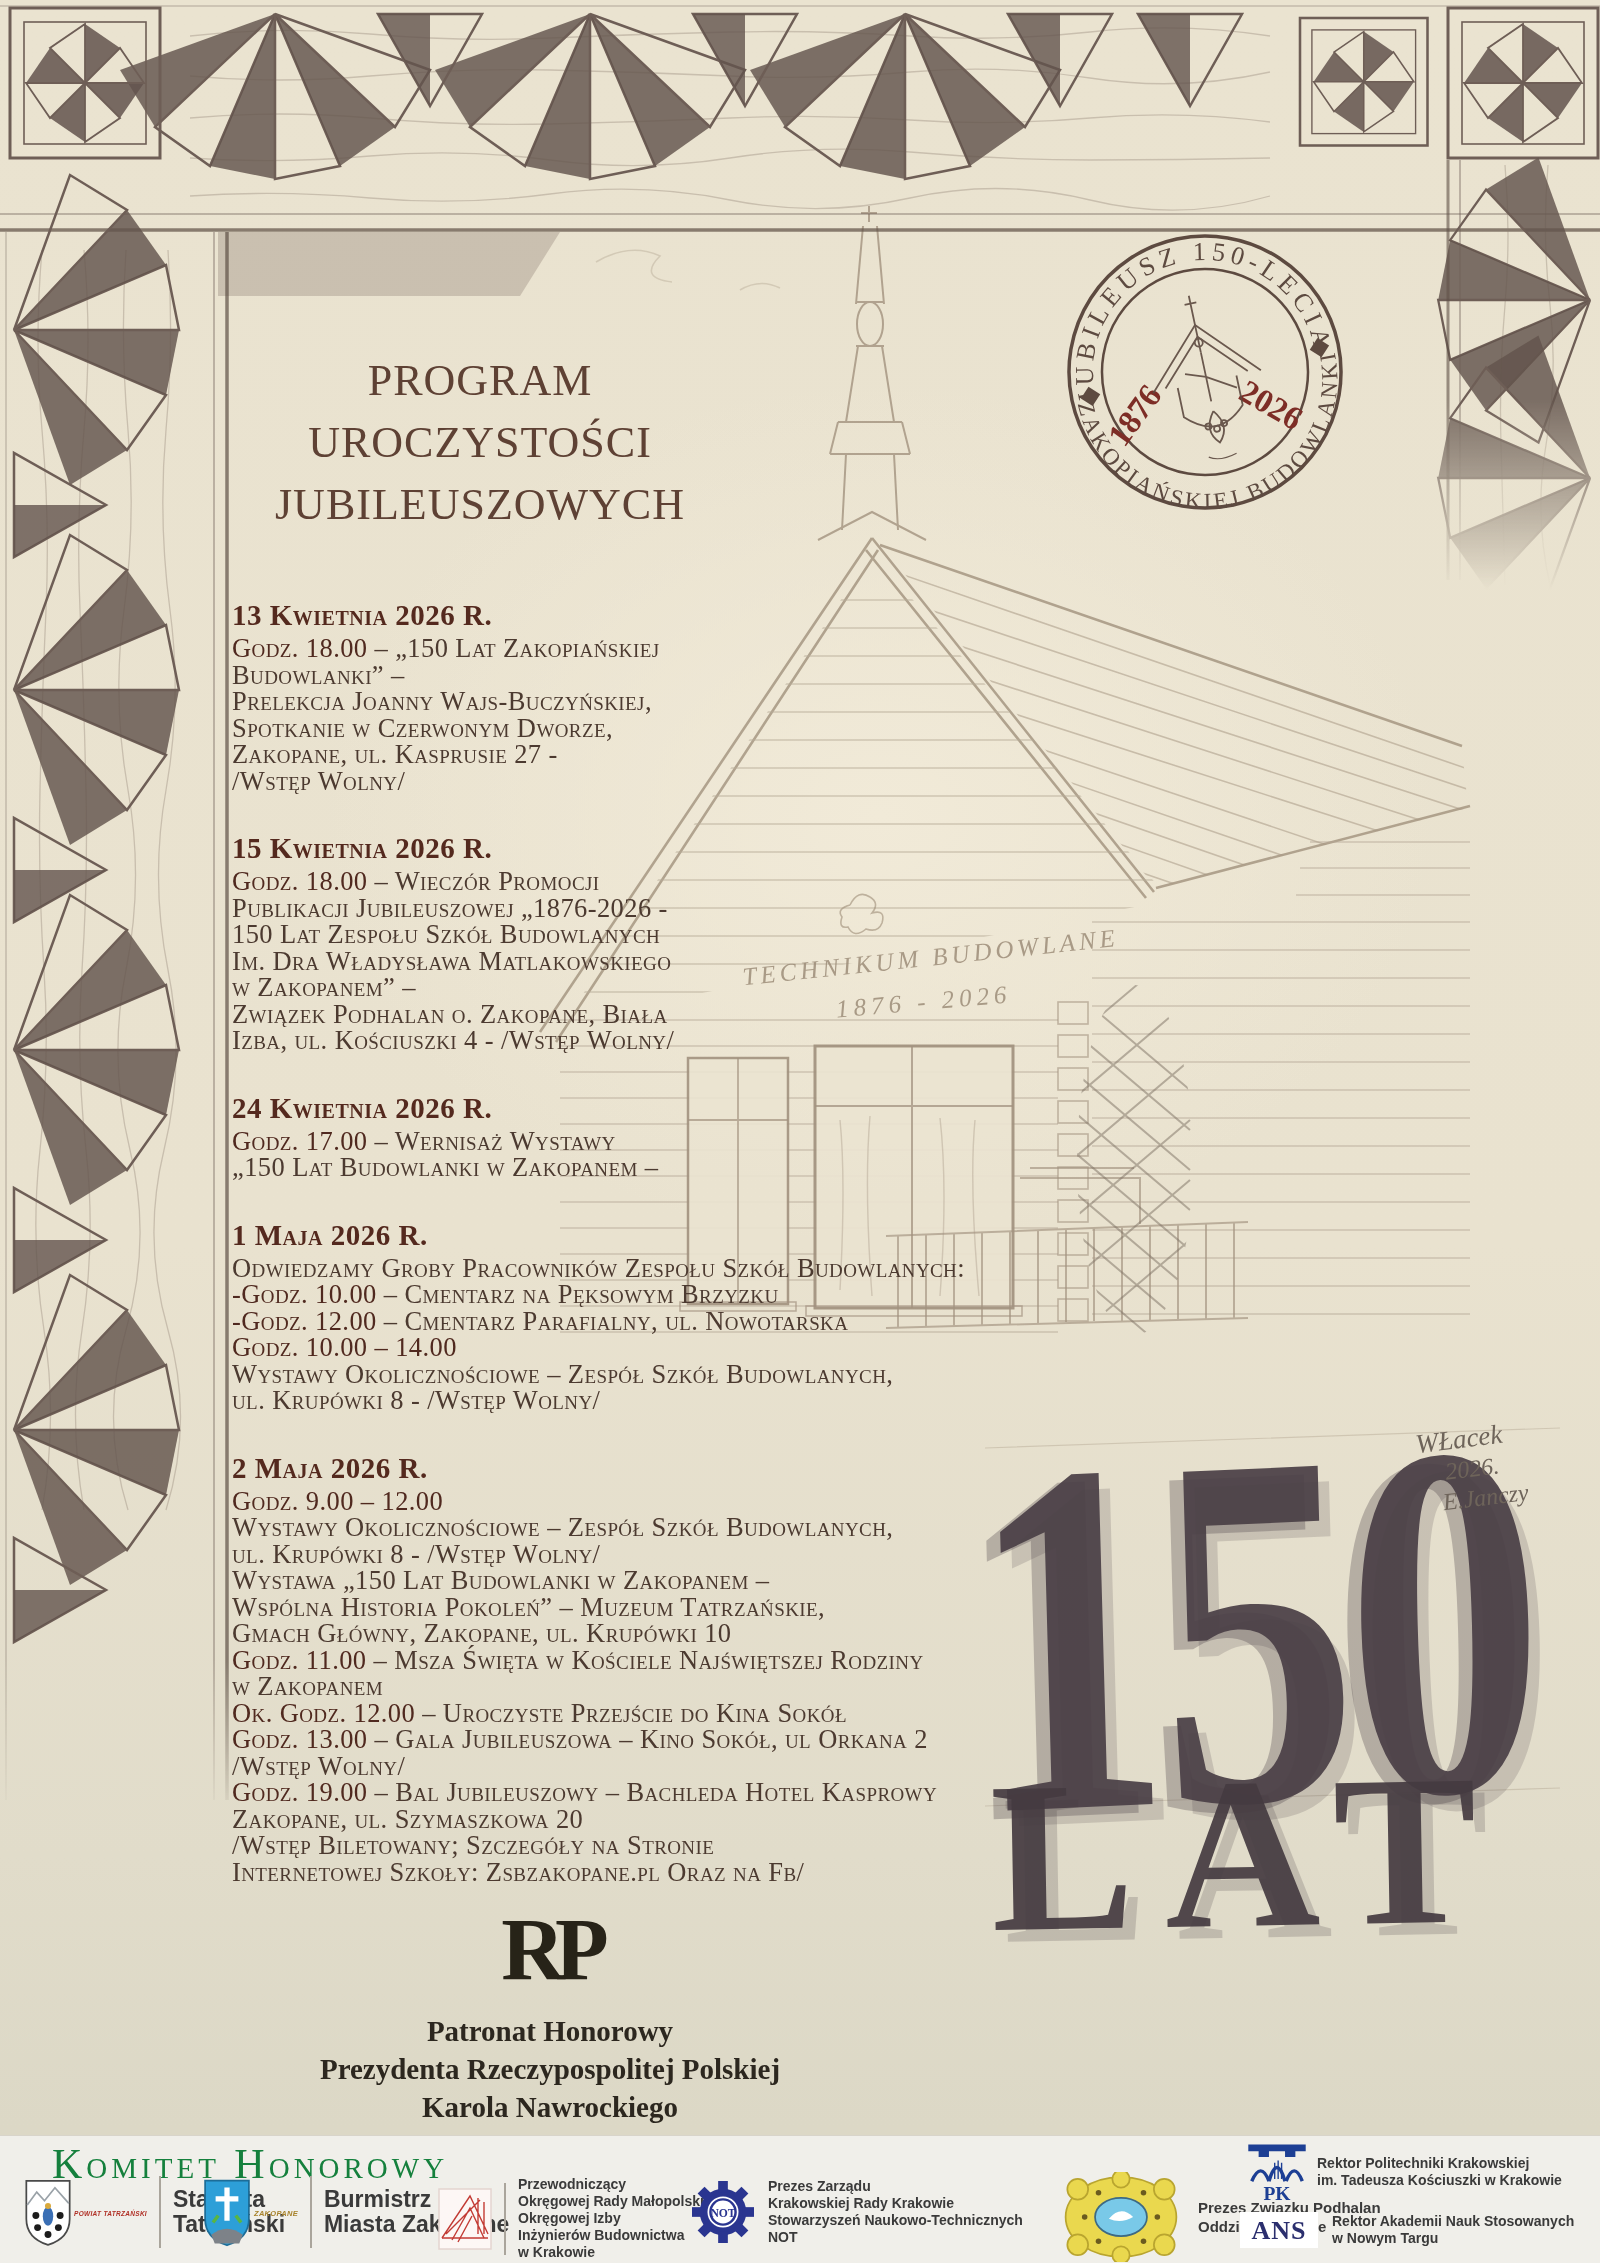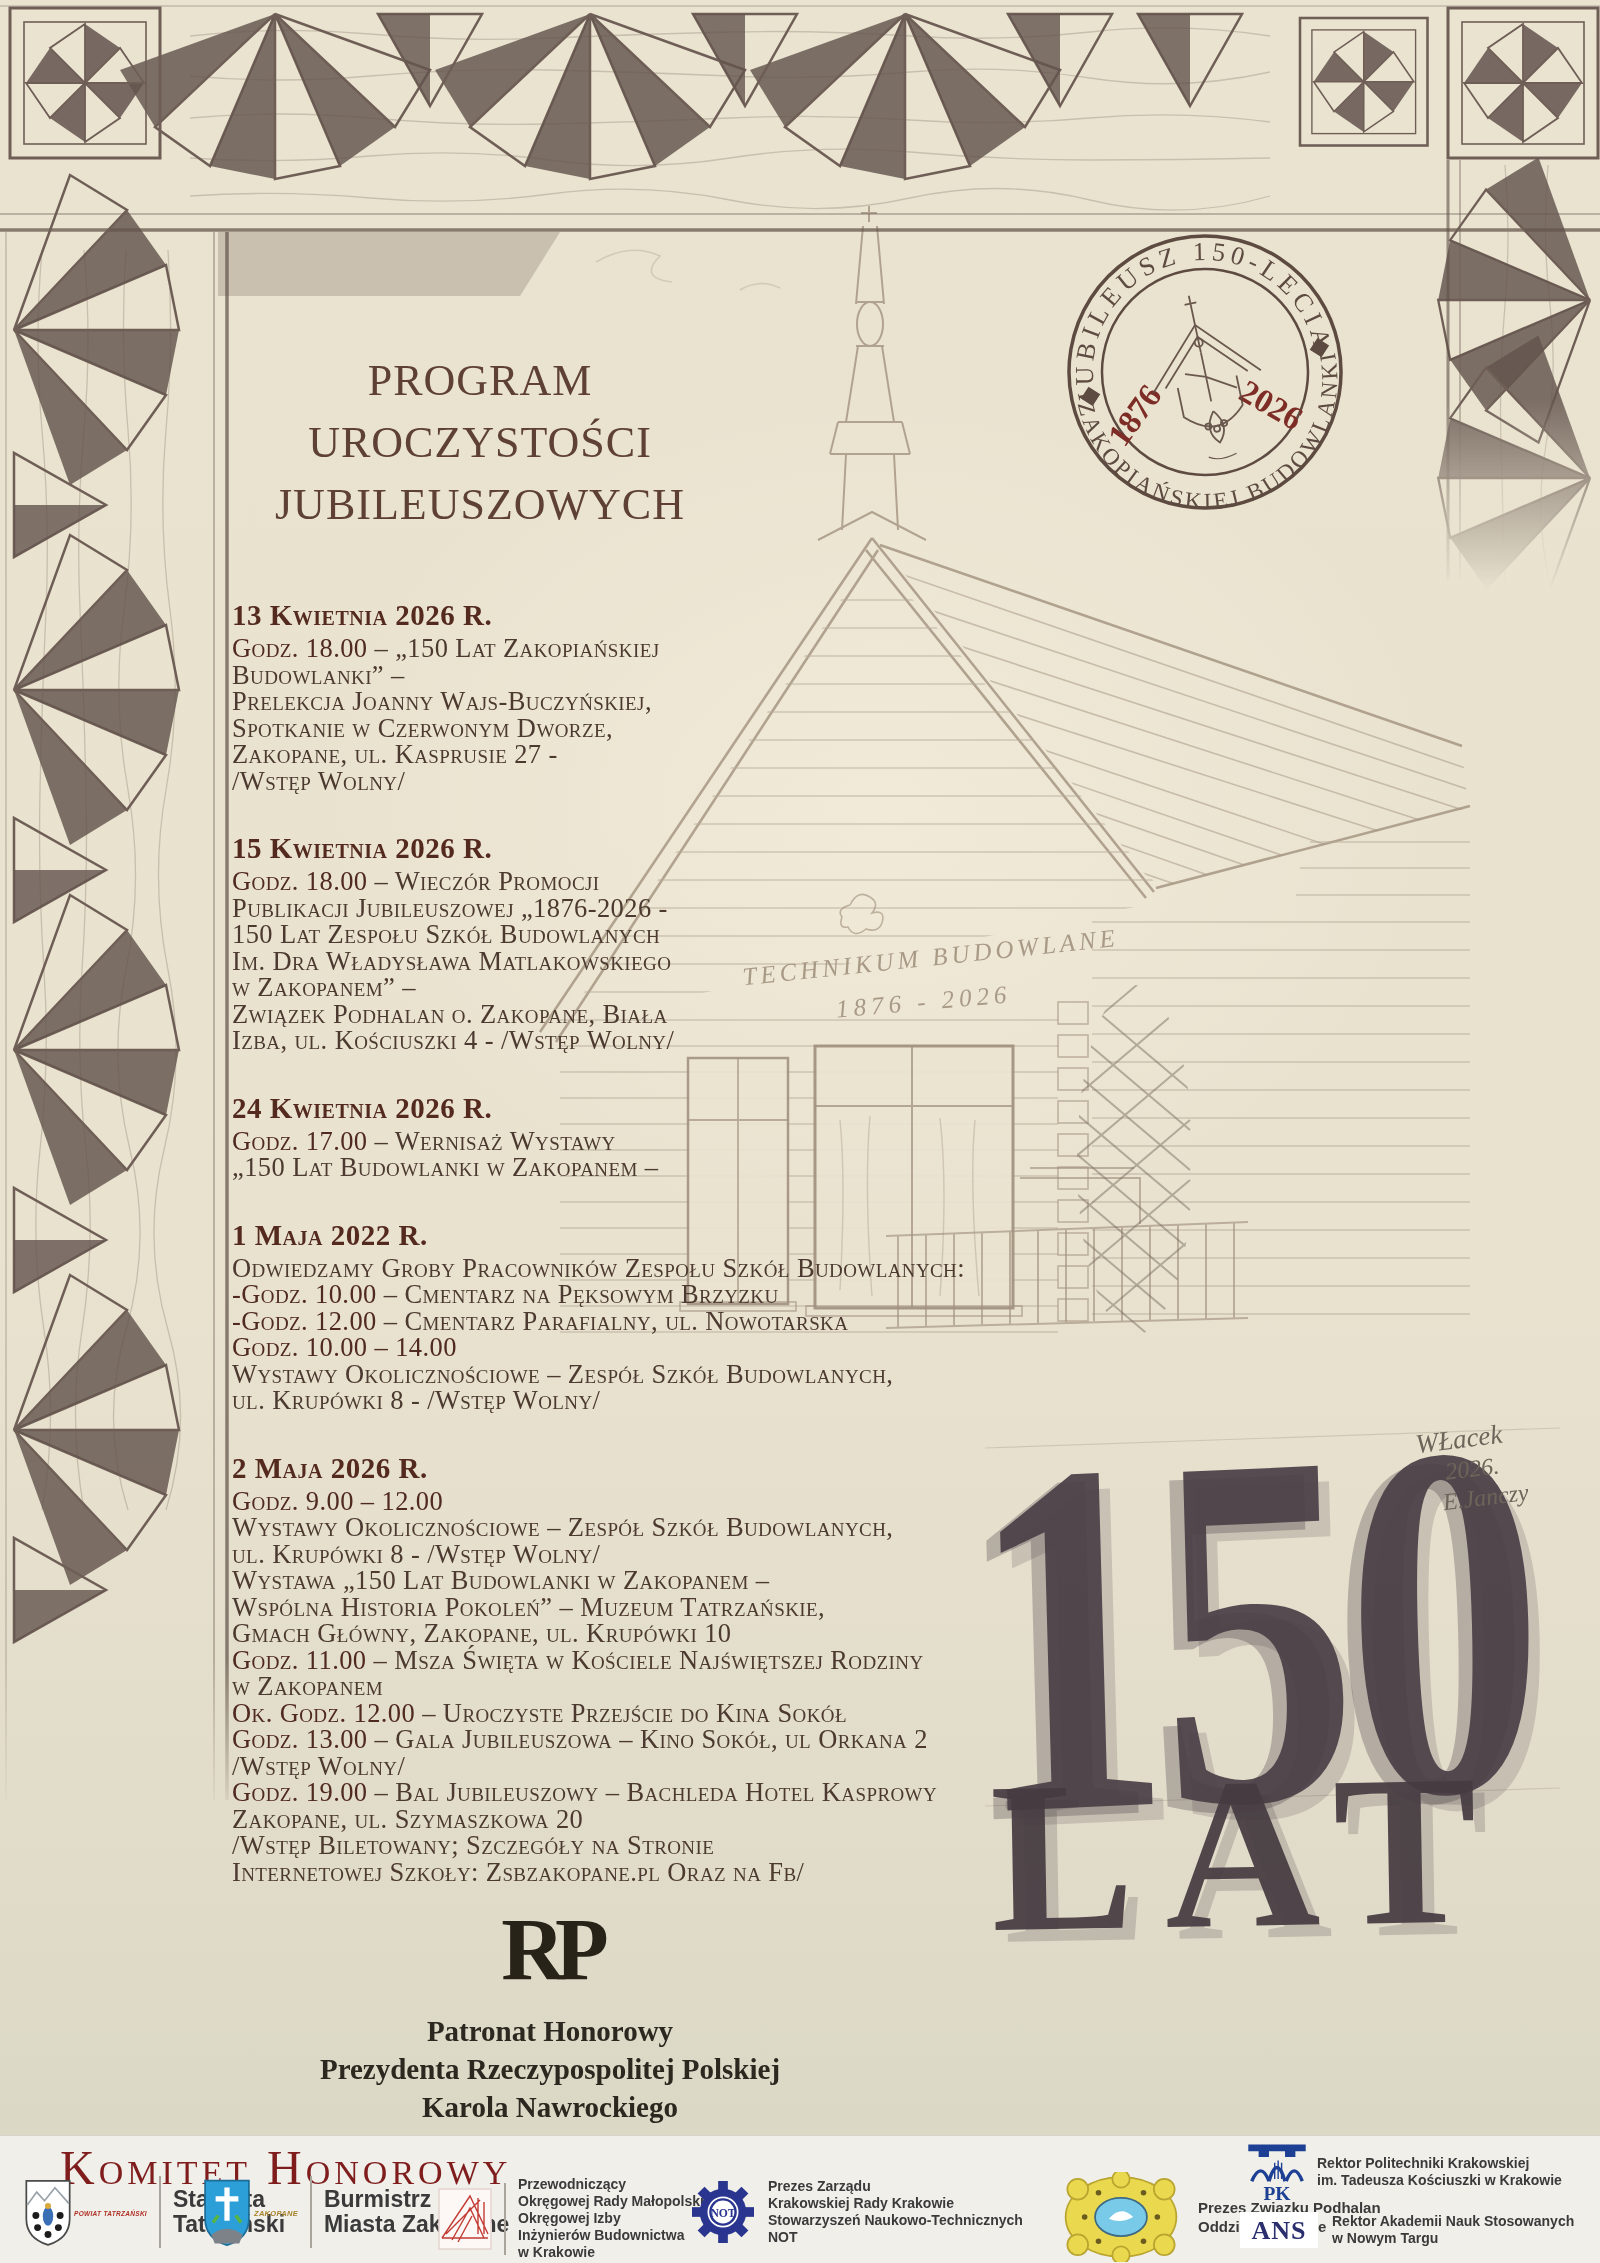--- a/index.html
+++ b/index.html
@@ -22,22 +22,22 @@
     letter-spacing:.4px;white-space:nowrap;}
   .ev-line .b{font-weight:400;color:#50291f;}
   
   .patronage{left:170px;top:1908px;width:760px;text-align:center;color:#2c271f;}
   .rp{font-size:88px;line-height:84px;font-weight:700;letter-spacing:-10px;color:#272318;}
   .pat-line{font-size:29px;line-height:38px;font-weight:700;}
   .pat-lines{margin-top:20px;}
   
   .footer{position:absolute;left:0;top:2135px;width:1600px;height:128px;z-index:3;
     background:#f0efea;border-top:1px solid #d8d4ca;font-family:"Liberation Sans",sans-serif;}
-  .footer-title{position:absolute;left:60px;top:4px;font-family:"Liberation Serif",serif;
-    font-variant:small-caps;font-size:48px;color:#7f1d1d;letter-spacing:4px;}
+  .footer-title{position:absolute;left:52px;top:4px;font-family:"Liberation Serif",serif;
+    font-variant:small-caps;font-size:42px;color:#15803d;letter-spacing:4px;}
   .cm{position:absolute;display:flex;align-items:center;}
   .lgcol{display:flex;flex-direction:row;align-items:center;font-style:italic;}
   .crest-cap{font-size:6.5px;font-weight:700;color:#b03026;margin-top:2px;letter-spacing:.3px;}
   .crest-cap.gold{color:#a8832c;font-size:7.5px;}
   .vdiv{width:2px;height:72px;background:#aaa59c;margin:0 12px;}
   .lbl{color:#3a3a3a;font-weight:700;}
   .lbl-lg{font-size:23px;line-height:25px;}
   .lbl-sm{font-size:14px;line-height:17px;}
   svg text{font-family:"Liberation Serif",serif;}
 </style>
@@ -320,21 +320,21 @@
         <div class="ev-line"><span>w Zakopanem” –</span></div>
         <div class="ev-line"><span>Związek Podhalan o. Zakopane, Biała</span></div>
         <div class="ev-line"><span>Izba, ul. Kościuszki 4 - /Wstęp Wolny/</span></div>
       </div>
       <div class="event">
         <div class="ev-date">24 Kwietnia 2026 R.</div>
         <div class="ev-line"><span class="b">Godz. 17.00</span><span> – Wernisaż Wystawy</span></div>
         <div class="ev-line"><span>„150 Lat Budowlanki w Zakopanem –</span></div>
       </div>
       <div class="event">
-        <div class="ev-date">1 Maja 2022 R.</div>
+        <div class="ev-date">1 Maja 2026 R.</div>
         <div class="ev-line"><span>Odwiedzamy Groby Pracowników Zespołu Szkół Budowlanych:</span></div>
         <div class="ev-line"><span class="b"> -Godz. 10.00</span><span> – Cmentarz na Pęksowym Brzyzku</span></div>
         <div class="ev-line"><span class="b"> -Godz. 12.00</span><span> – Cmentarz Parafialny, ul. Nowotarska</span></div>
         <div class="ev-line"><span class="b">Godz. 10.00 – 14.00</span></div>
         <div class="ev-line"><span>Wystawy Okolicznościowe – Zespół Szkół Budowlanych,</span></div>
         <div class="ev-line"><span>ul. Krupówki 8 - /Wstęp Wolny/</span></div>
       </div>
       <div class="event">
         <div class="ev-date">2 Maja 2026 R.</div>
         <div class="ev-line"><span class="b">Godz. 9.00 – 12.00</span></div>

